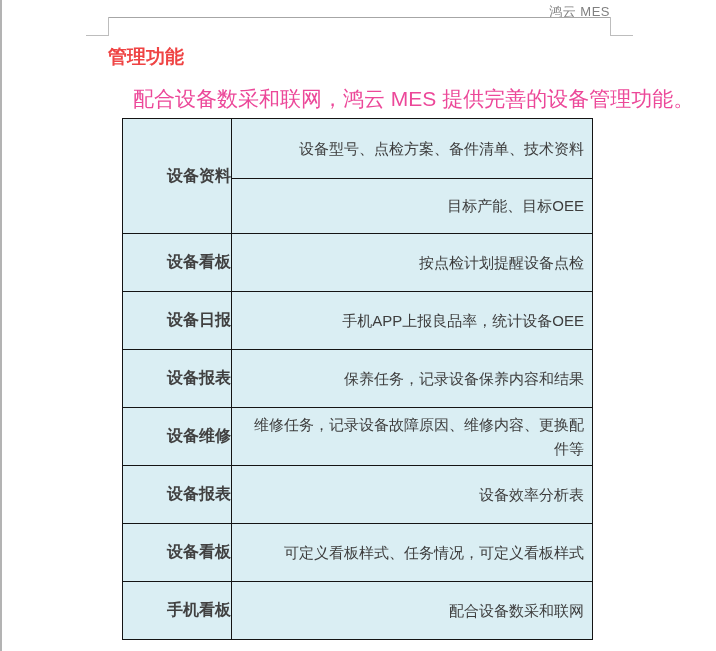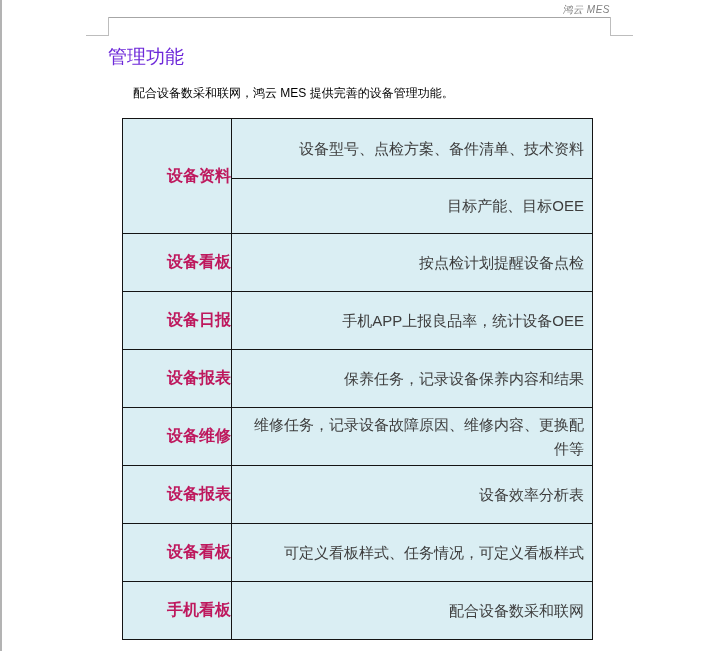--- a/index.html
+++ b/index.html
@@ -22,22 +22,21 @@
     background: #b3b3b3;
   }
 
   
   .doc-header-text {
     position: absolute;
     top: 3px;
     left: 108px;
     width: 502px;
     text-align: right;
-    font-size: 10px;
-    font-style: italic;
+    font-size: 13px;
     color: #808080;
     letter-spacing: 0.5px;
   }
   .header-rule {
     position: absolute;
     left: 108px; top: 17px;
     width: 502px; height: 1px;
     background: #a6a6a6;
   }
   .corner-vert {
@@ -53,28 +52,28 @@
     background: #bdbdbd;
   }
   .corner-tick.left  { left: 86px; }
   .corner-tick.right { left: 610px; }
 
   
   .doc-title {
     position: absolute;
     left: 108px; top: 44px;
     font-size: 19px;
-    font-weight: normal;
-    color: #6d28d9;
+    font-weight: bold;
+    color: #ef4444;
   }
   .doc-intro {
     position: absolute;
     left: 133px; top: 85px;
-    font-size: 12px;
-    color: #000000;
+    font-size: 21px;
+    color: #ec4899;
   }
 
   
   table.func-table {
     position: absolute;
     left: 122px; top: 118px;
     width: 471px;
     border-collapse: collapse;
     table-layout: fixed;
   }
@@ -86,21 +85,21 @@
   }
   table.func-table col.c-label  { width: 109px; }
   table.func-table tr { height: 58px; }
   table.func-table tr:nth-child(1) { height: 60px; }
   table.func-table tr:nth-child(2) { height: 55px; margin-top: 20px; }
 
   td.label-cell {
     text-align: center;
     font-weight: bold;
     font-size: 16px;
-    color: #be185d;
+    color: #404040;
   }
   td.detail-cell {
     padding: 4px 8px 4px 9px;
     font-size: 15px;
     line-height: 1.55;
     color: #3d3d3d;
   }
 </style>
 </head>
 <body>

